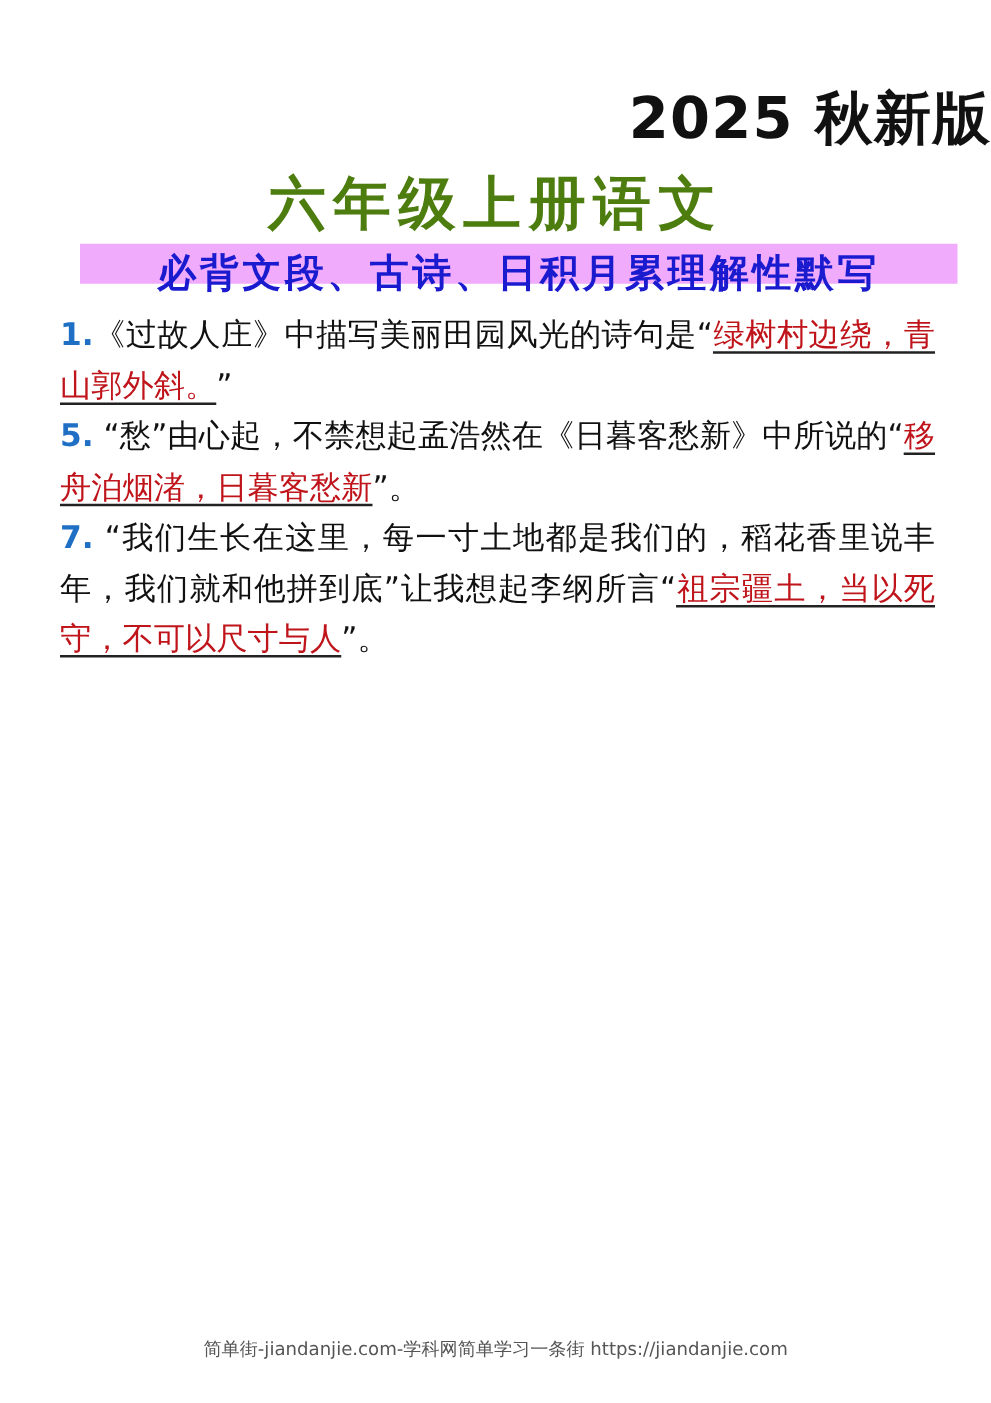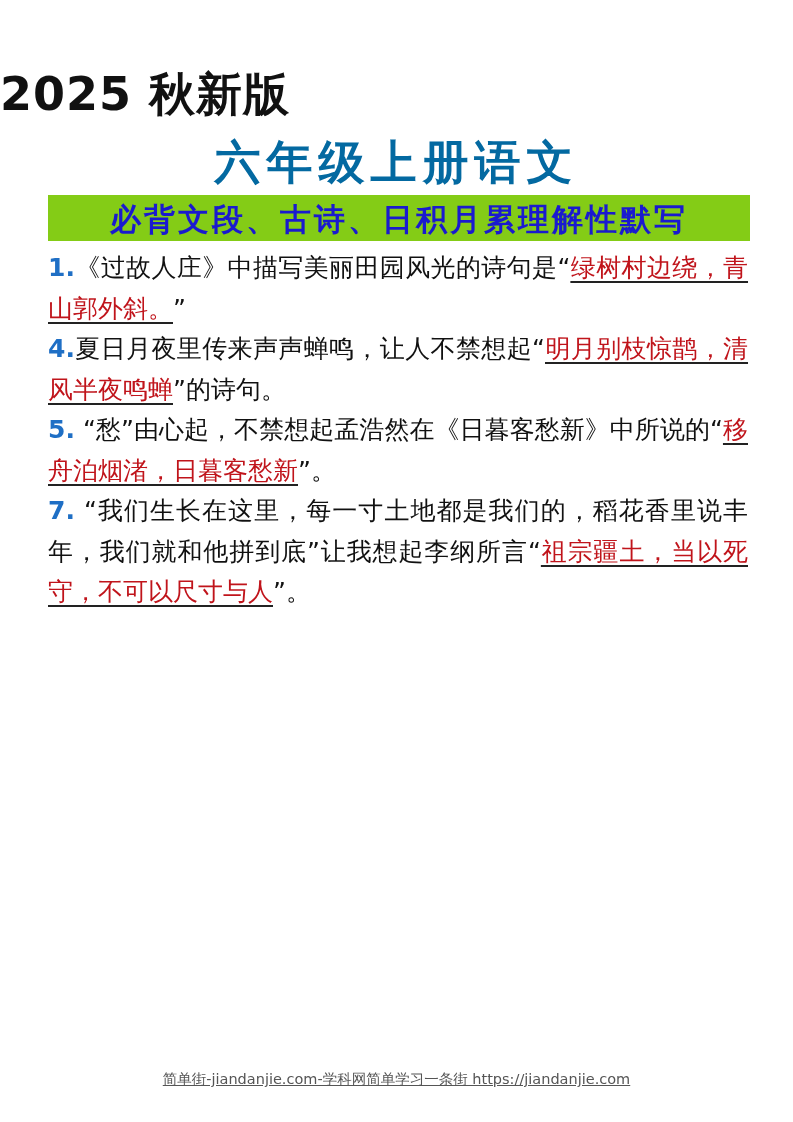--- a/index.html
+++ b/index.html
@@ -1,43 +1,42 @@
 <!DOCTYPE html>
 <html><head>
 <meta charset="utf-8">
 <style>
   html, body { margin: 0; padding: 0; background: #ffffff; }
   body { width: 793px; height: 1122px; position: relative; overflow: hidden;
          font-family: "DejaVu Sans", "Liberation Sans", sans-serif; color: #111111; }
-  .title1 { position: absolute; left: 0; top: 66px; width: 793px; text-align: left;
+  .title1 { position: absolute; left: 0; top: 66px; width: 793px; text-align: right;
             font-size: 46px; font-weight: bold; line-height: 56px; color: #111; letter-spacing: 1px; }
   .title2 { position: absolute; left: 0; top: 133px; width: 793px; text-align: center;
-            font-size: 46px; font-weight: bold; line-height: 58px; color: #0369a1; letter-spacing: 6px;
+            font-size: 46px; font-weight: bold; line-height: 58px; color: #4d7c0f; letter-spacing: 6px;
             font-family: "DejaVu Serif", "Liberation Serif", serif; }
-  .banner { position: absolute; left: 48px; top: 195px; width: 702px; height: 46px;
-            background: #84cc16; text-align: center; }
+  .banner { position: absolute; left: 64px; top: 195px; width: 702px; height: 32px;
+            background: #f0abfc; text-align: center; }
   .banner span { font-family: "DejaVu Serif", "Liberation Serif", serif; font-size: 31px;
                  font-weight: bold; line-height: 48px; color: #1a1acf; letter-spacing: 3px; }
   .content { position: absolute; left: 48px; top: 248px; width: 700px; }
   .item { font-size: 25px; line-height: 40.5px; text-align: justify; margin: 0; }
   .num { color: #1f6fc5; font-weight: bold; }
   .ans { color: #c0141b; text-decoration: underline; text-decoration-color: #222;
          text-underline-offset: 5px; text-decoration-thickness: 1.5px; }
   .footer { position: absolute; left: 0; top: 1070px; width: 793px; text-align: center;
-            font-size: 14.5px; color: #555; text-decoration: underline; }
+            font-size: 14.5px; color: #555; }
 </style>
 </head>
 <body>
 
 <div class="title1">2025 秋新版</div>
 <div class="title2">六年级上册语文</div>
 <div class="banner">
   <span>必背文段、古诗、日积月累理解性默写</span>
 </div>
 
 <div class="content">
   <p class="item"><span class="num">1.</span><span>《过故人庄》中描写美丽田园风光的诗句是“</span><span class="ans">绿树村边绕，青山郭外斜。</span><span>”</span></p>
-  <p class="item"><span class="num">4.</span><span>夏日月夜里传来声声蝉鸣，让人不禁想起“</span><span class="ans">明月别枝惊鹊，清风半夜鸣蝉</span><span>”的诗句。</span></p>
   <p class="item"><span class="num">5.</span><span> “愁”由心起，不禁想起孟浩然在《日暮客愁新》中所说的“</span><span class="ans">移舟泊烟渚，日暮客愁新</span><span>”。</span></p>
   <p class="item"><span class="num">7.</span><span> “我们生长在这里，每一寸土地都是我们的，稻花香里说丰年，我们就和他拼到底”让我想起李纲所言“</span><span class="ans">祖宗疆土，当以死守，不可以尺寸与人</span><span>”。</span></p>
 </div>
 
 <div class="footer">简单街-jiandanjie.com-学科网简单学习一条街 https://jiandanjie.com</div>
 
 </body></html>

